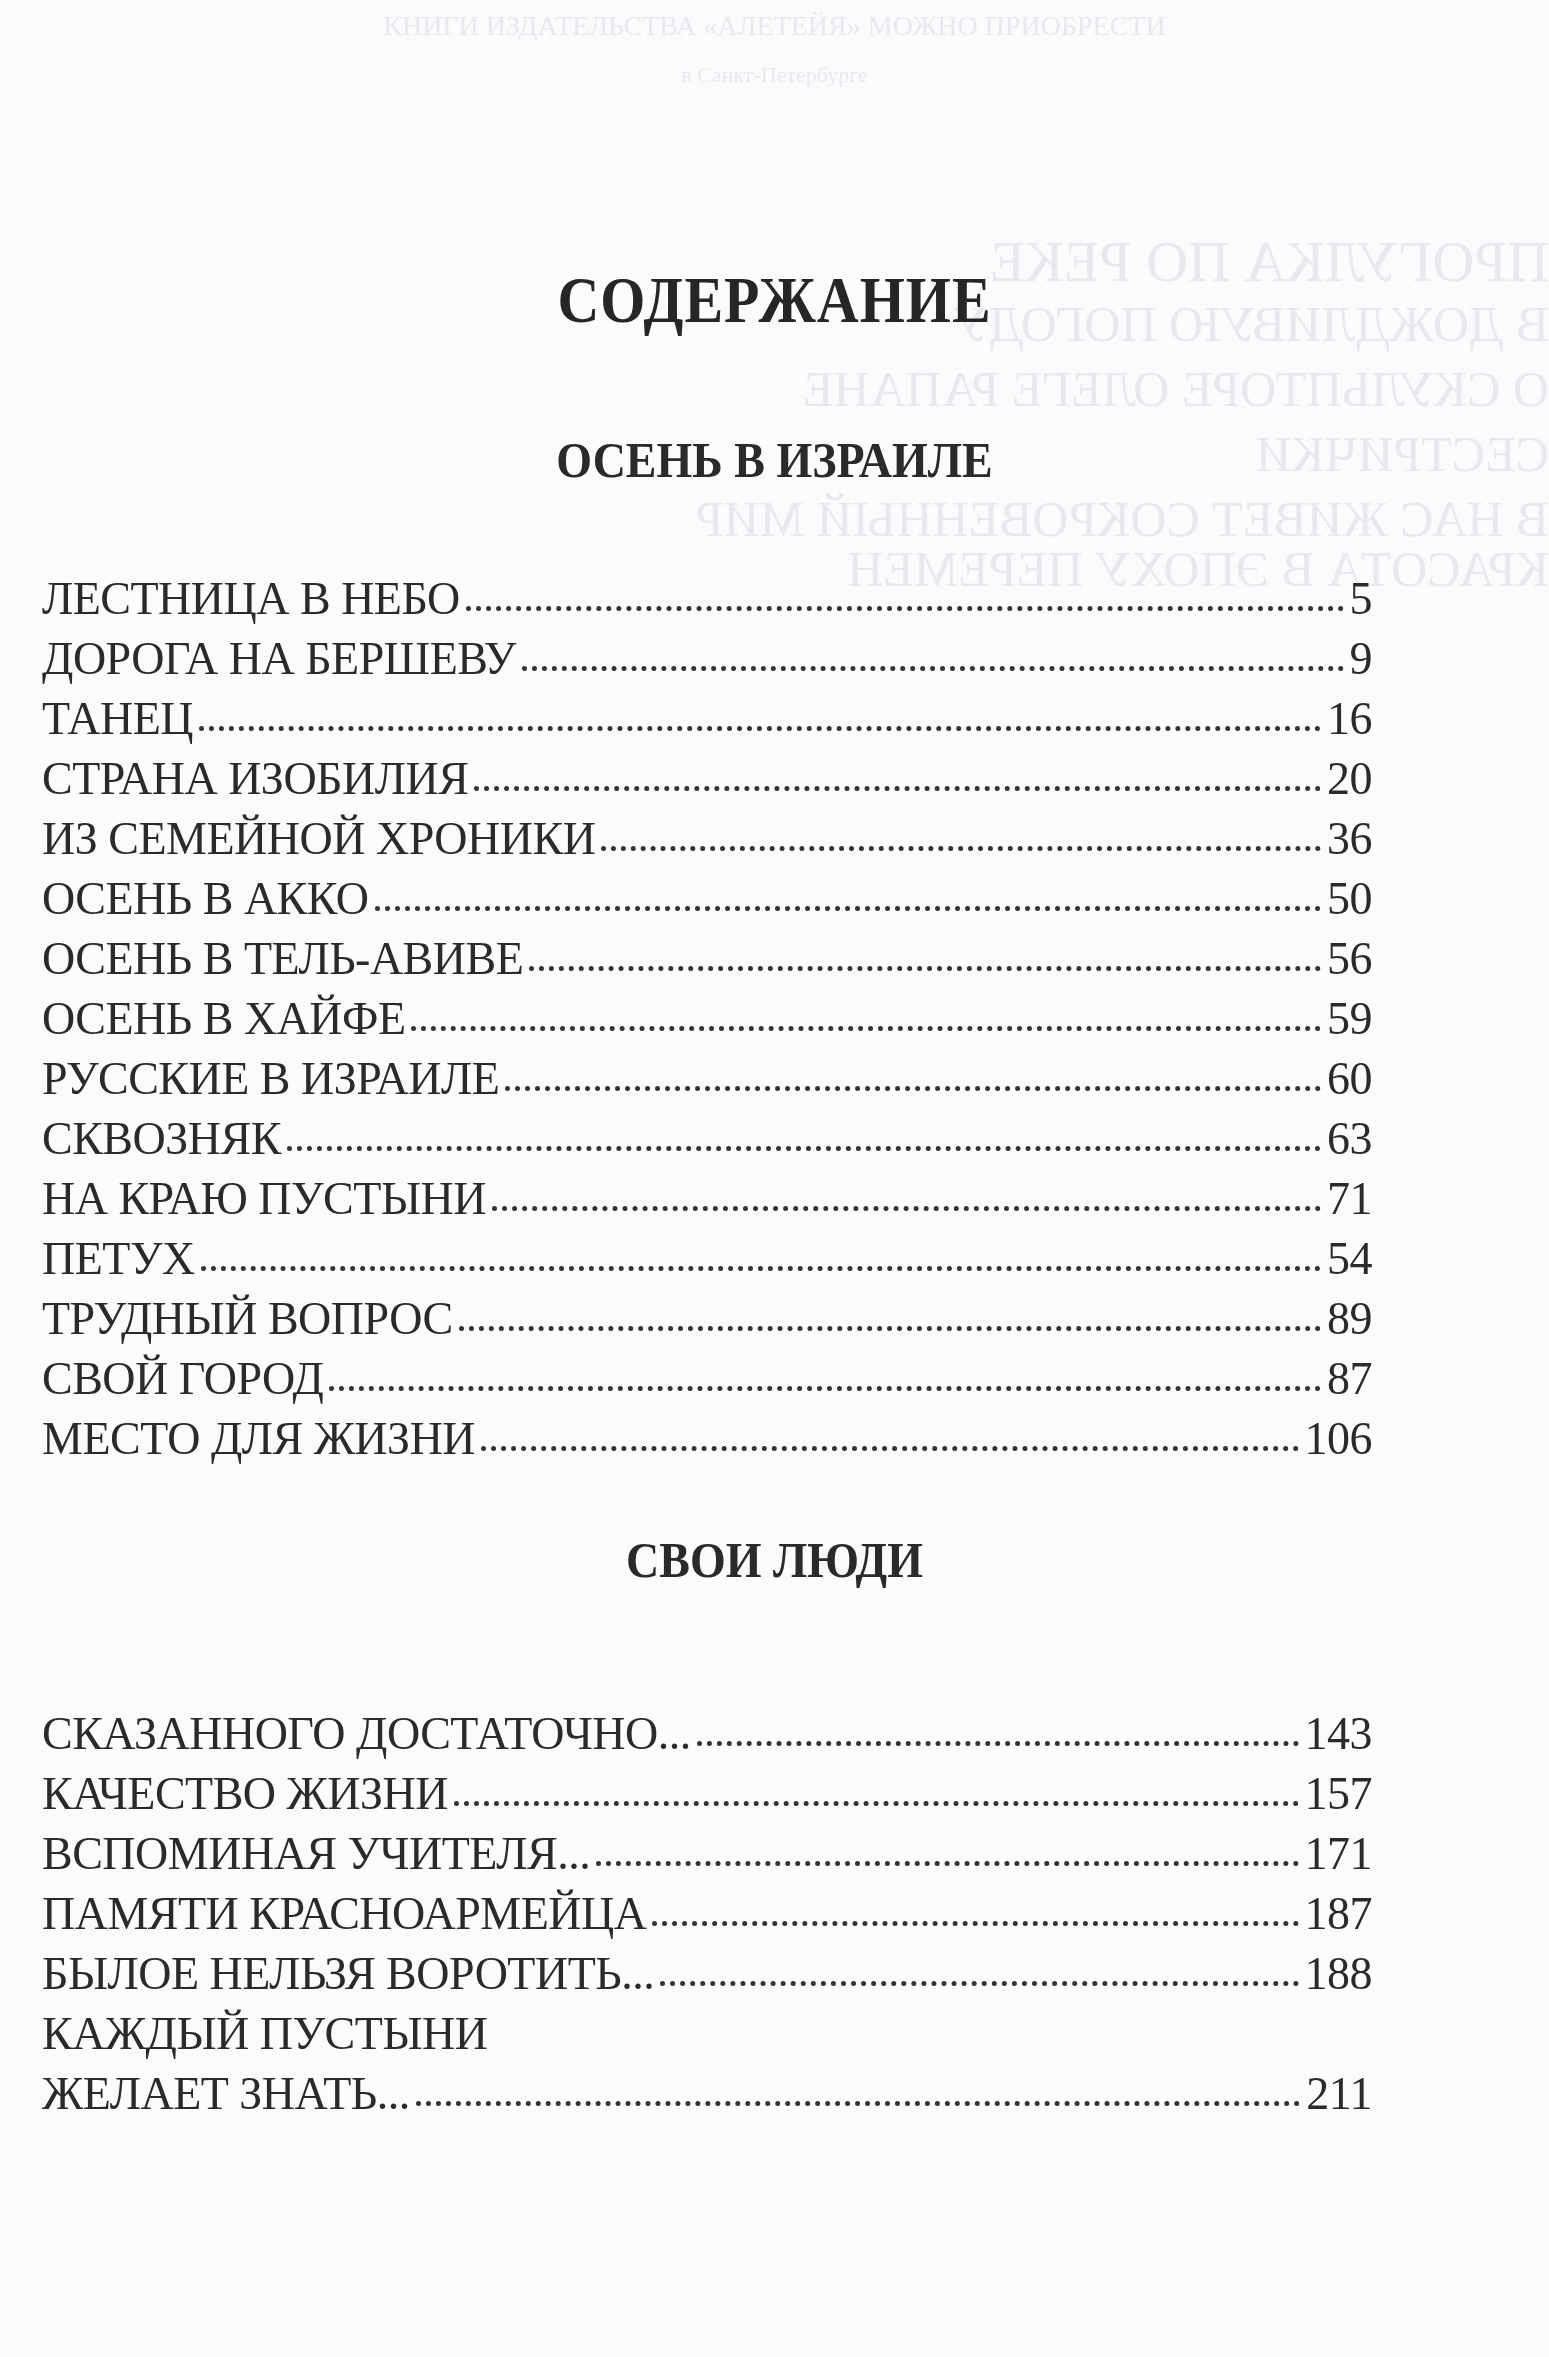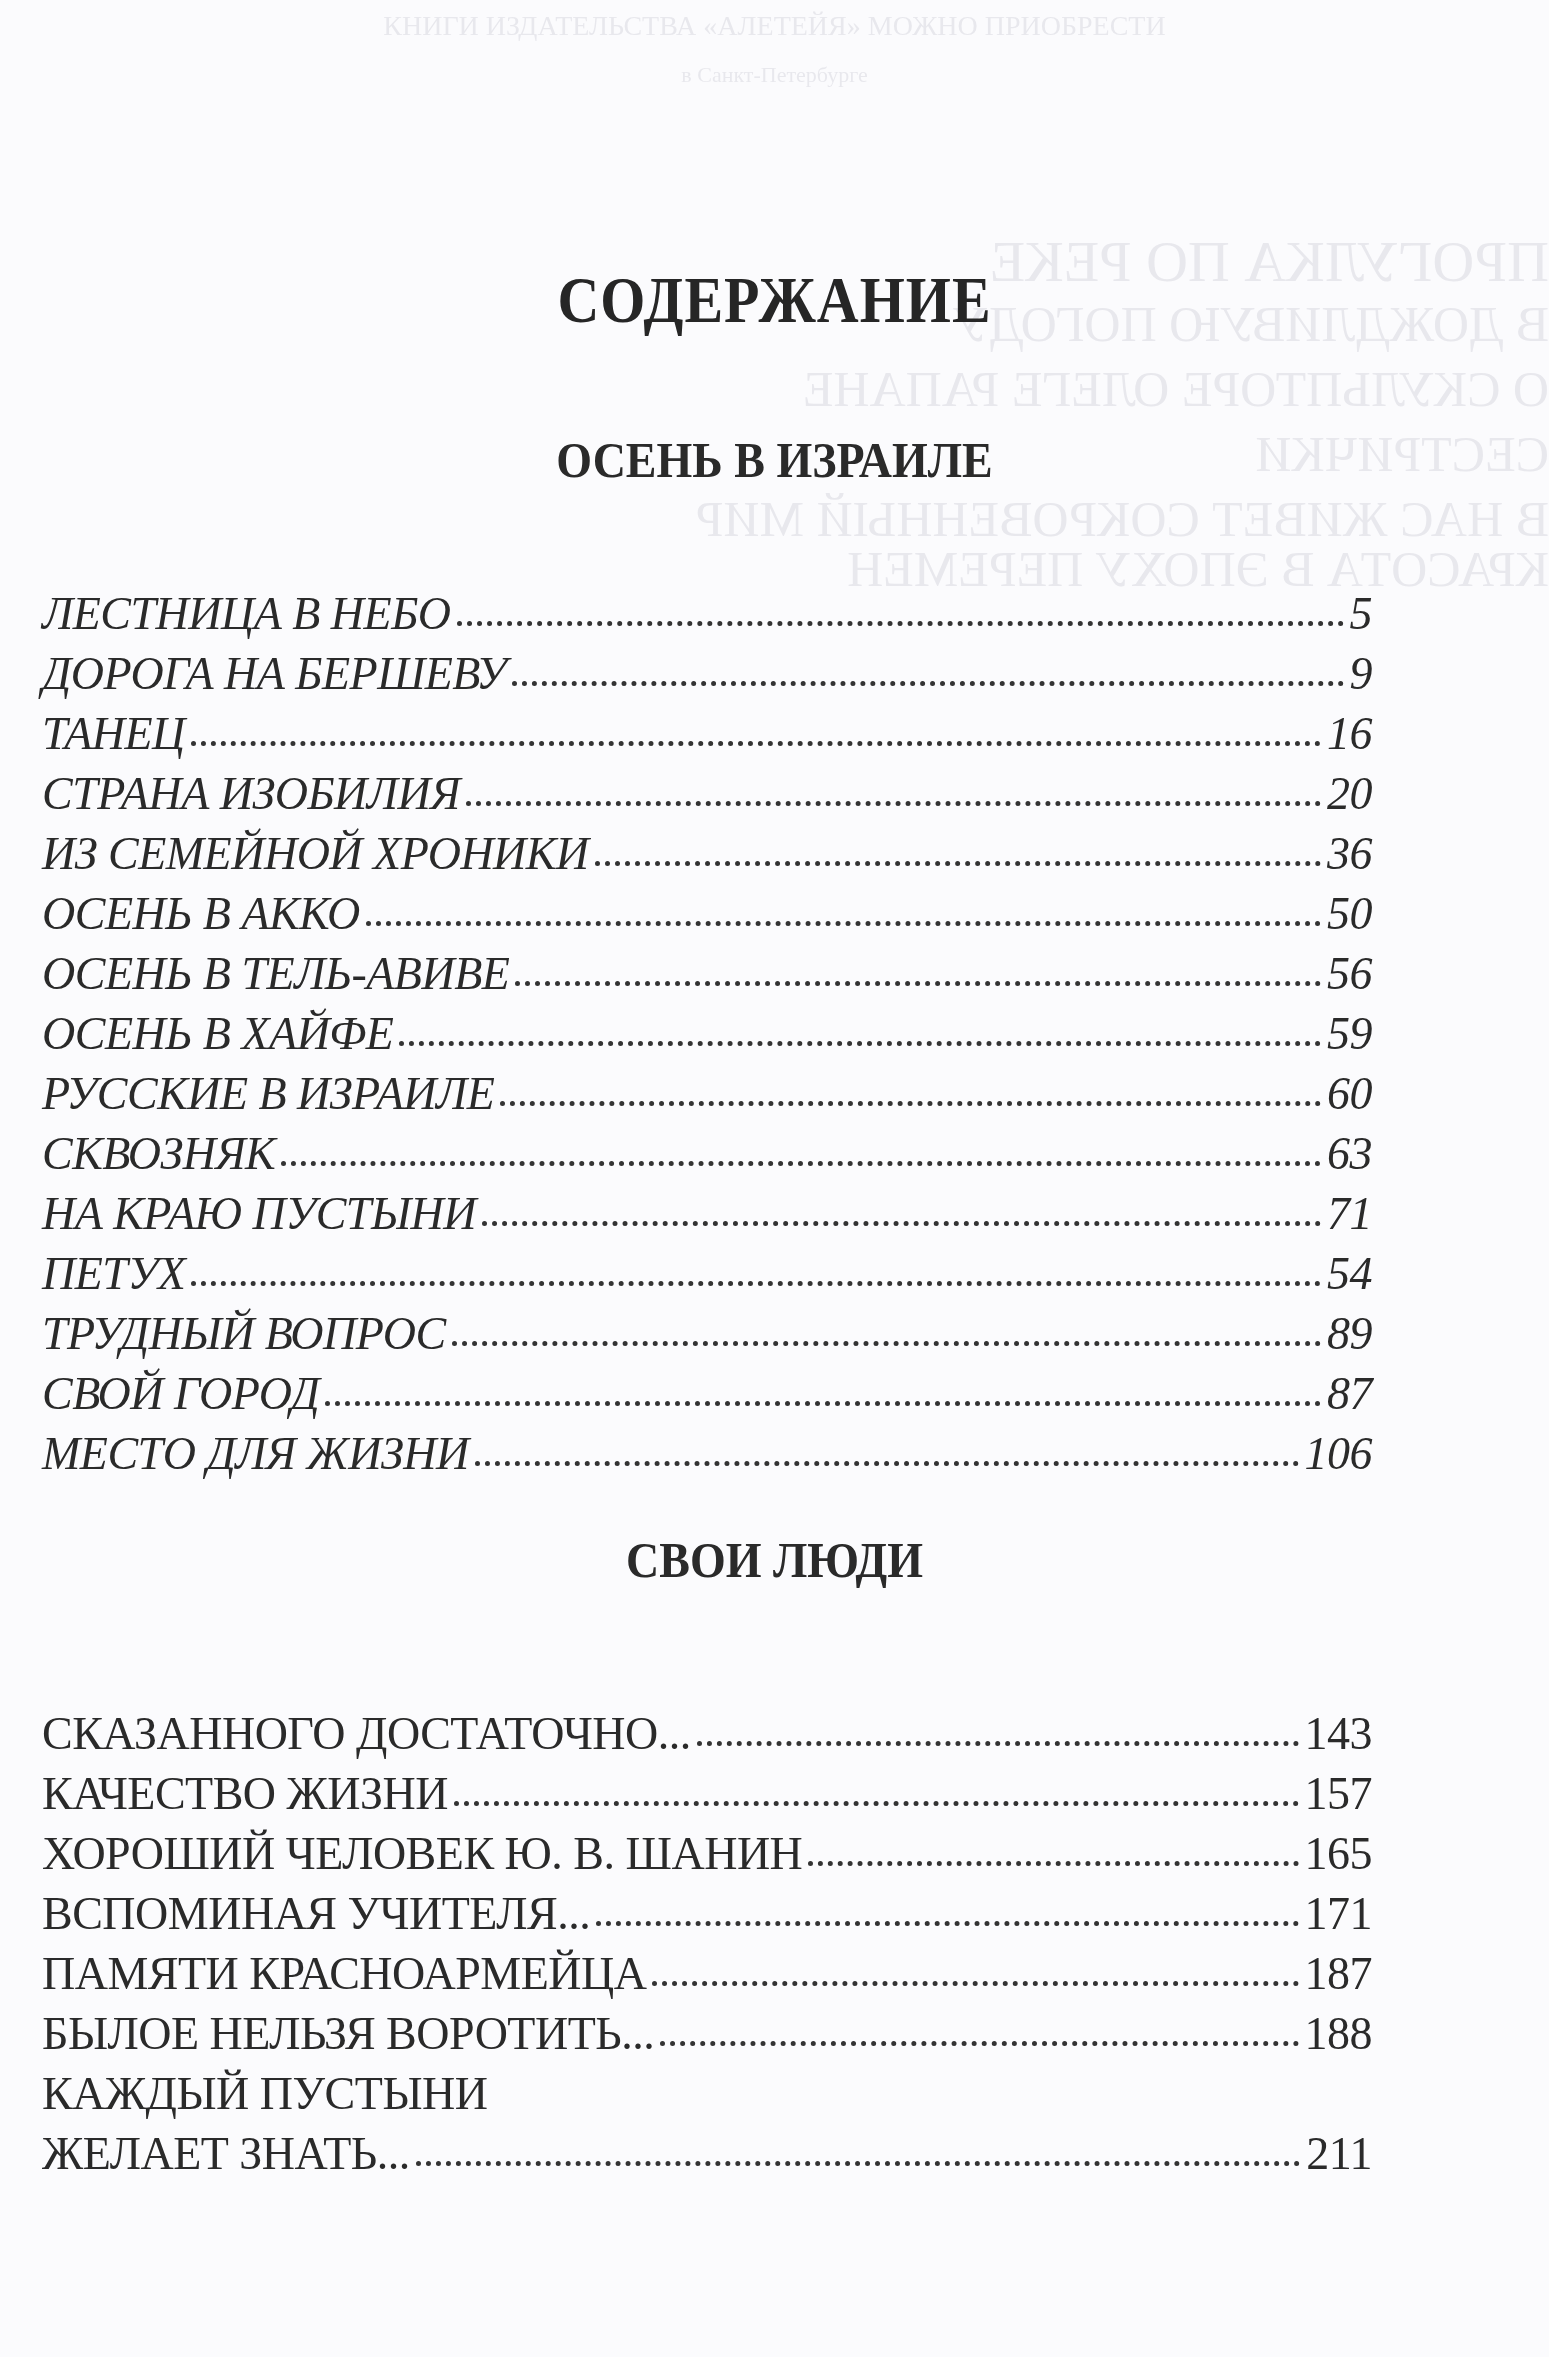--- a/index.html
+++ b/index.html
@@ -54,21 +54,21 @@
 <div class="ghost ghost-mirror" style="top:295px;left:150px;font-size:50px;">В ДОЖДЛИВУЮ ПОГОДУ</div>
 <div class="ghost ghost-mirror" style="top:360px;left:150px;font-size:50px;">О СКУЛЬПТОРЕ ОЛЕГЕ РАПАНЕ</div>
 <div class="ghost ghost-mirror" style="top:425px;left:150px;font-size:50px;">СЕСТРИЧКИ</div>
 <div class="ghost ghost-mirror" style="top:490px;left:150px;font-size:50px;">В НАС ЖИВЕТ СОКРОВЕННЫЙ МИР</div>
 <div class="ghost ghost-mirror" style="top:540px;left:150px;font-size:50px;">КРАСОТА В ЭПОХУ ПЕРЕМЕН</div>
 
 <h1 class="page-title">СОДЕРЖАНИЕ</h1>
 
 <h2 class="section-title" style="top:395px;">ОСЕНЬ В ИЗРАИЛЕ</h2>
 
-<div class="toc-list" style="top:584px;font-style:italic;">
+<div class="toc-list" style="top:569px;">
   <div class="toc-row">
       <span class="t">ЛЕСТНИЦА  В  НЕБО</span>
       <span class="dots"></span>
       <span class="p">5</span>
     </div>
   <div class="toc-row">
       <span class="t">ДОРОГА  НА  БЕРШЕВУ</span>
       <span class="dots"></span>
       <span class="p">9</span>
     </div>
@@ -146,25 +146,20 @@
       <span class="t">СКАЗАННОГО  ДОСТАТОЧНО...</span>
       <span class="dots"></span>
       <span class="p">143</span>
     </div>
   <div class="toc-row">
       <span class="t">КАЧЕСТВО ЖИЗНИ</span>
       <span class="dots"></span>
       <span class="p">157</span>
     </div>
   <div class="toc-row">
-      <span class="t">ХОРОШИЙ  ЧЕЛОВЕК Ю. В. ШАНИН</span>
-      <span class="dots"></span>
-      <span class="p">165</span>
-    </div>
-  <div class="toc-row">
       <span class="t">ВСПОМИНАЯ  УЧИТЕЛЯ...</span>
       <span class="dots"></span>
       <span class="p">171</span>
     </div>
   <div class="toc-row">
       <span class="t">ПАМЯТИ КРАСНОАРМЕЙЦА</span>
       <span class="dots"></span>
       <span class="p">187</span>
     </div>
   <div class="toc-row">

